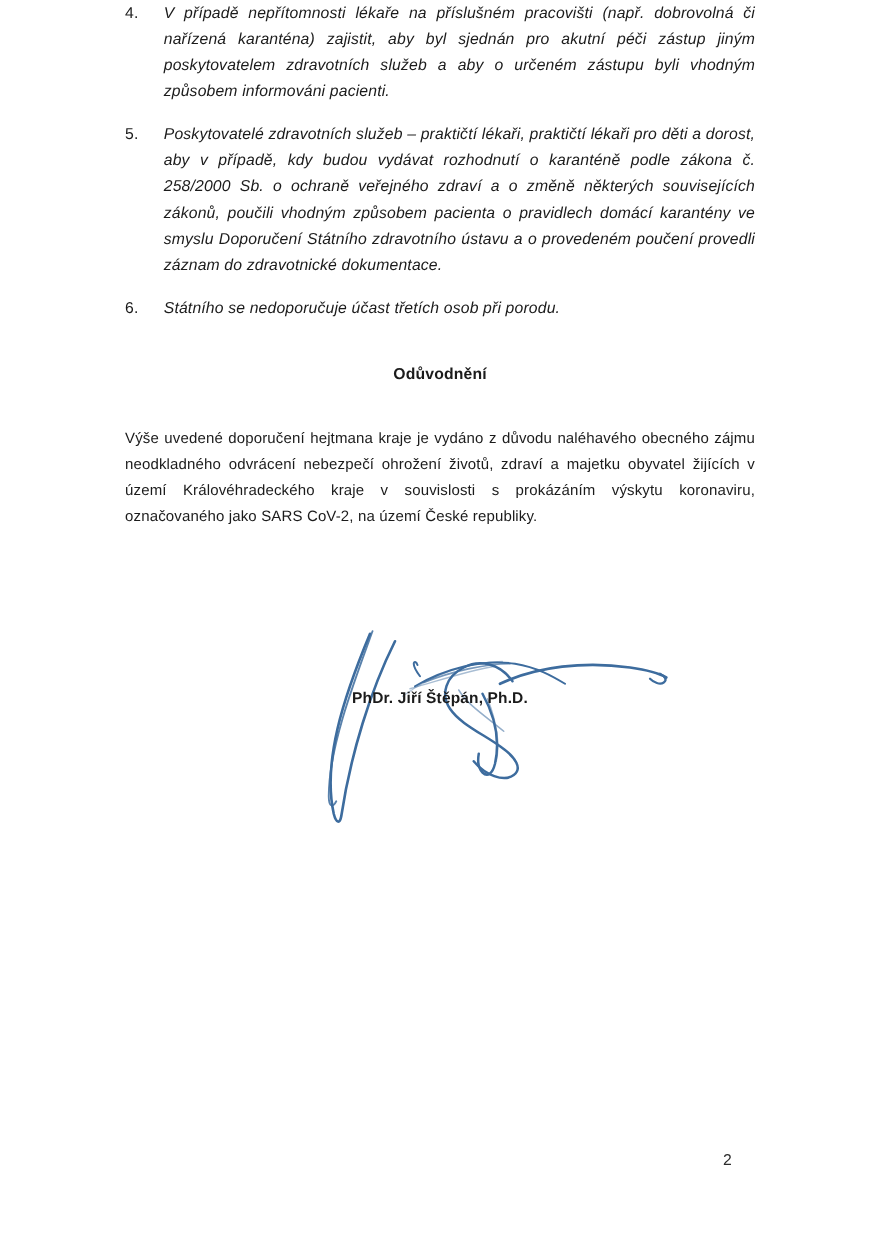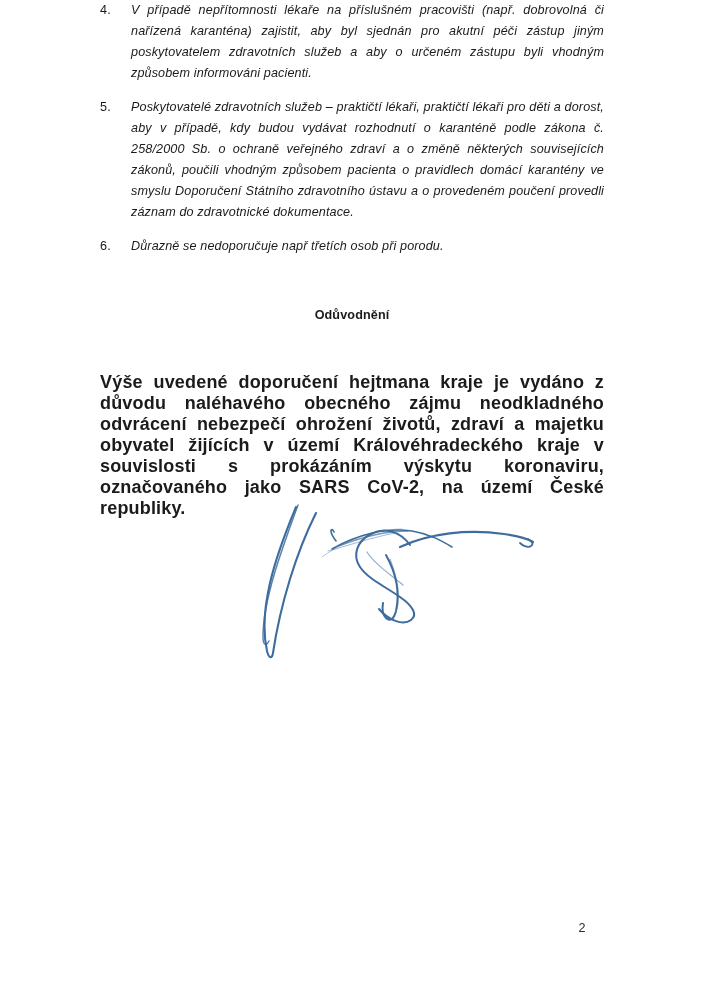--- a/index.html
+++ b/index.html
@@ -63,34 +63,33 @@
     text-align: left;
   }
 
   
   .section-heading {
     text-align: center;
     font-size: 12.6px;
     line-height: 21px;
     font-weight: bold;
     color: #1b1b1b;
-    margin: 16px;
+    margin: 0;
     letter-spacing: 0.01em;
   }
 
   
   .body-paragraph {
-    font-size: 18px;
+    font-size: 12px;
     line-height: 21px;
     color: #1b1b1b;
     text-align: justify;
     text-justify: inter-word;
     margin: 0;
     letter-spacing: 0.01em;
-    font-weight: bold;
   }
 
   
   .signature-block {
     position: absolute;
     left: 0;
     top: 487px;
     width: 504px;
     height: 190px;
   }
@@ -150,21 +149,21 @@
         <span class="list-text">V případě nepřítomnosti lékaře na příslušném pracovišti (např. dobrovolná či nařízená karanténa) zajistit, aby byl sjednán pro akutní péči zástup jiným poskytovatelem zdravotních služeb a aby o určeném zástupu byli vhodným způsobem informováni pacienti.</span>
       </li>
 
       <li class="list-item">
         <span class="list-marker">5.</span>
         <span class="list-text">Poskytovatelé zdravotních služeb – praktičtí lékaři, praktičtí lékaři pro děti a dorost, aby v případě, kdy budou vydávat rozhodnutí o karanténě podle zákona č. 258/2000 Sb. o ochraně veřejného zdraví a o změně některých souvisejících zákonů, poučili vhodným způsobem pacienta o pravidlech domácí karantény ve smyslu Doporučení Státního zdravotního ústavu a o provedeném poučení provedli záznam do zdravotnické dokumentace.</span>
       </li>
 
       <li class="list-item single">
         <span class="list-marker">6.</span>
-        <span class="list-text">Důrazně se nedoporučuje např třetích osob při porodu.</span>
+        <span class="list-text">Státního se nedoporučuje účast třetích osob při porodu.</span>
       </li>
 
     </ol>
 
     <div style="height:32px"></div>
 
     <h2 class="section-heading">Odůvodnění</h2>
 
     <div style="height:30px"></div>
 
@@ -184,20 +183,21 @@
           <path d="M232 62 C 256 48, 286 40, 312 44 C 330 47, 342 54, 352 60" stroke-width="1.6"></path>
           <path d="M222 70 C 244 54, 274 42, 302 42" stroke-width="1.0" opacity="0.4"></path>
           <path d="M300 60 C 330 46, 368 42, 404 47 C 418 49, 428 52, 433 55" stroke-width="2.2"></path>
           <path d="M428 52 C 432 54, 434 57, 431 59 C 428 61, 423 59, 420 56" stroke-width="1.8"></path>
           <path d="M286 68 C 296 86, 300 106, 296 124 C 294 132, 290 135, 286 131 C 283 128, 282 122, 283 116" stroke-width="2.0"></path>
           <path d="M290 72 C 297 90, 300 108, 297 122" stroke-width="1.2" opacity="0.5"></path>
         </g>
       </svg>
 
       <div class="signature-names">
+        <div class="signer-name">PhDr. Jiří Štěpán, Ph.D.</div>
       </div>
 
     </div>
 
   </div>
 
   <div class="page-number">2</div>
 
 </div>
 

